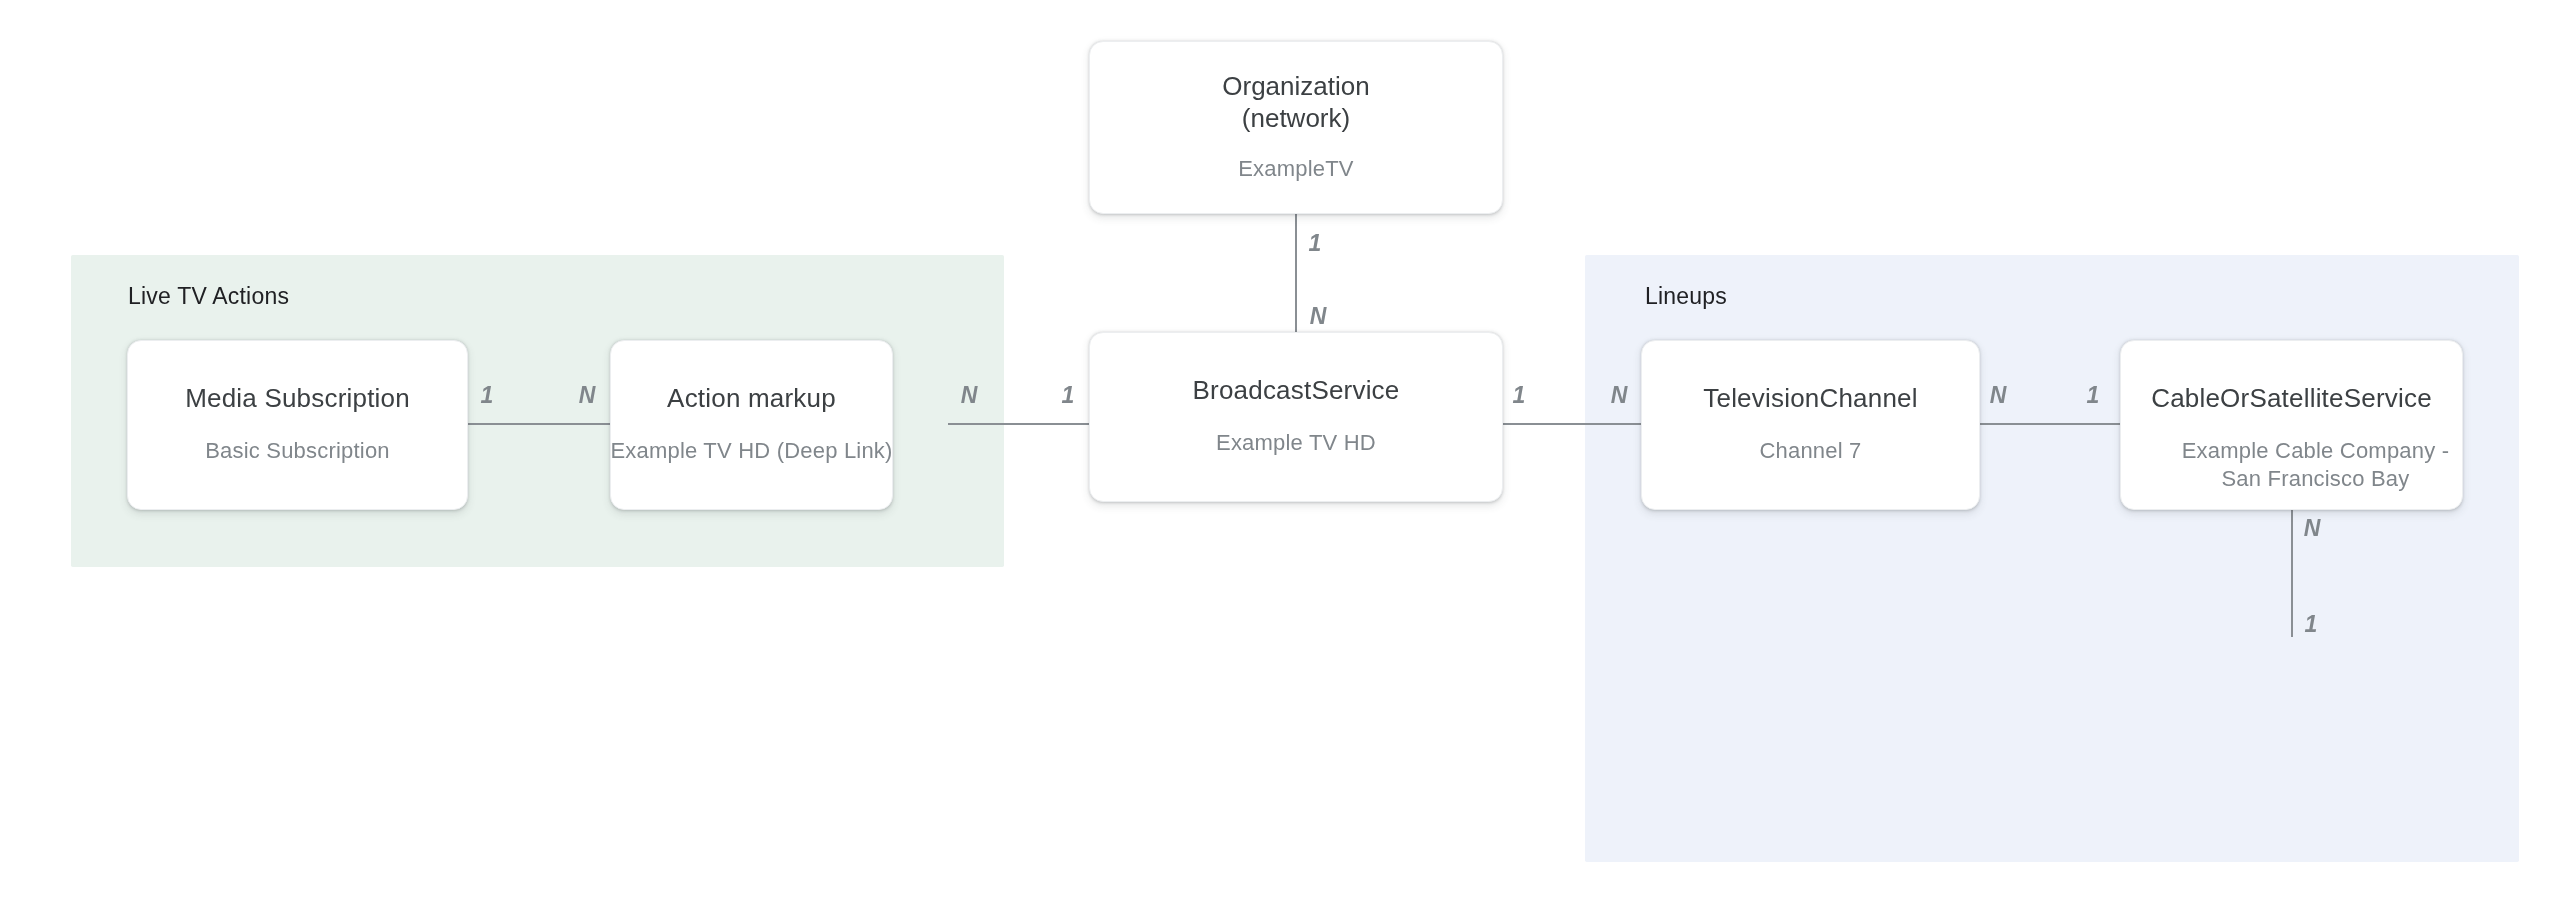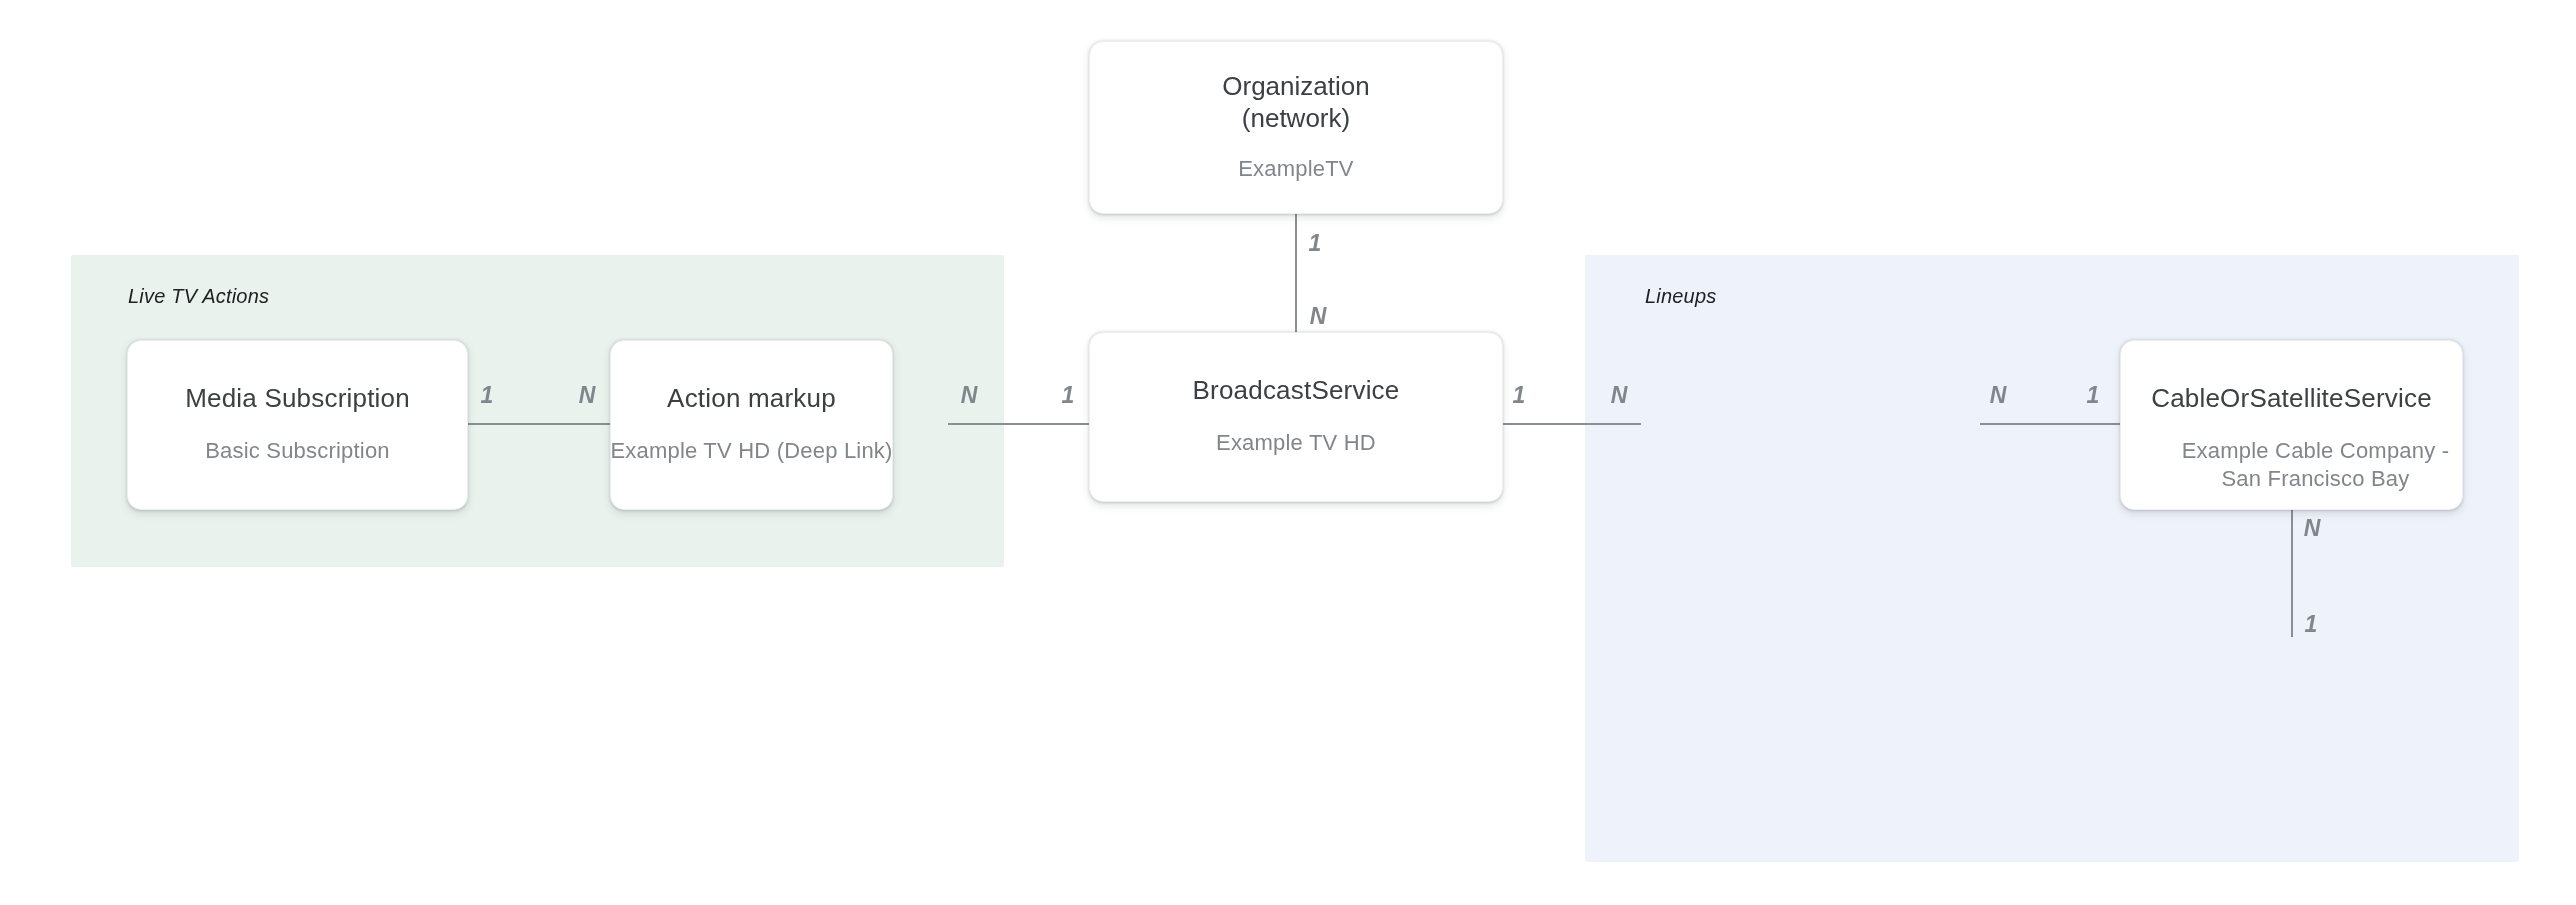--- a/index.html
+++ b/index.html
@@ -26,26 +26,25 @@
 
   .section {
     position: absolute;
     border-radius: 1.8px;
   }
   .section.green { background: var(--live-tv-actions-bg); }
   .section.blue  { background: var(--lineups-bg); }
 
   .section-title {
     position: absolute;
-    font-size: 20px;
+    font-size: 23px;
     line-height: 32px;
     color: var(--section-title);
     letter-spacing: 0.2px;
     white-space: nowrap;
-    font-style: italic;
   }
 
   .node {
     position: absolute;
     background: var(--node-bg);
     border: 0.9px solid #eceef0;
     border-radius: 14px;
     box-shadow: 0 0.9px 2.7px rgba(60,64,67,0.22), 0 3.5px 8.8px rgba(60,64,67,0.12);
     display: flex;
     flex-direction: column;
@@ -142,20 +141,24 @@
   <div class="node" style="left:610px; top:340px; width:283px; height:170px;">
     <div class="node-title">Action markup</div>
     <div class="node-subtitle">Example TV HD (Deep Link)</div>
   </div>
 
   <div class="node" style="left:1089px; top:332px; width:414px; height:170px;">
     <div class="node-title">BroadcastService</div>
     <div class="node-subtitle">Example TV HD</div>
   </div>
 
+  <div class="node" style="left:1641px; top:340px; width:339px; height:170px;">
+    <div class="node-title">TelevisionChannel</div>
+    <div class="node-subtitle">Channel 7</div>
+  </div>
 
   <div class="node" style="left:2120px; top:340px; width:343px; height:170px;">
     <div class="node-title">CableOrSatelliteService</div>
     <div class="node-subtitle">
       <div class="sub-line">Example Cable Company -</div>
       <div class="sub-line">San Francisco Bay</div>
     </div>
   </div>
 
 

